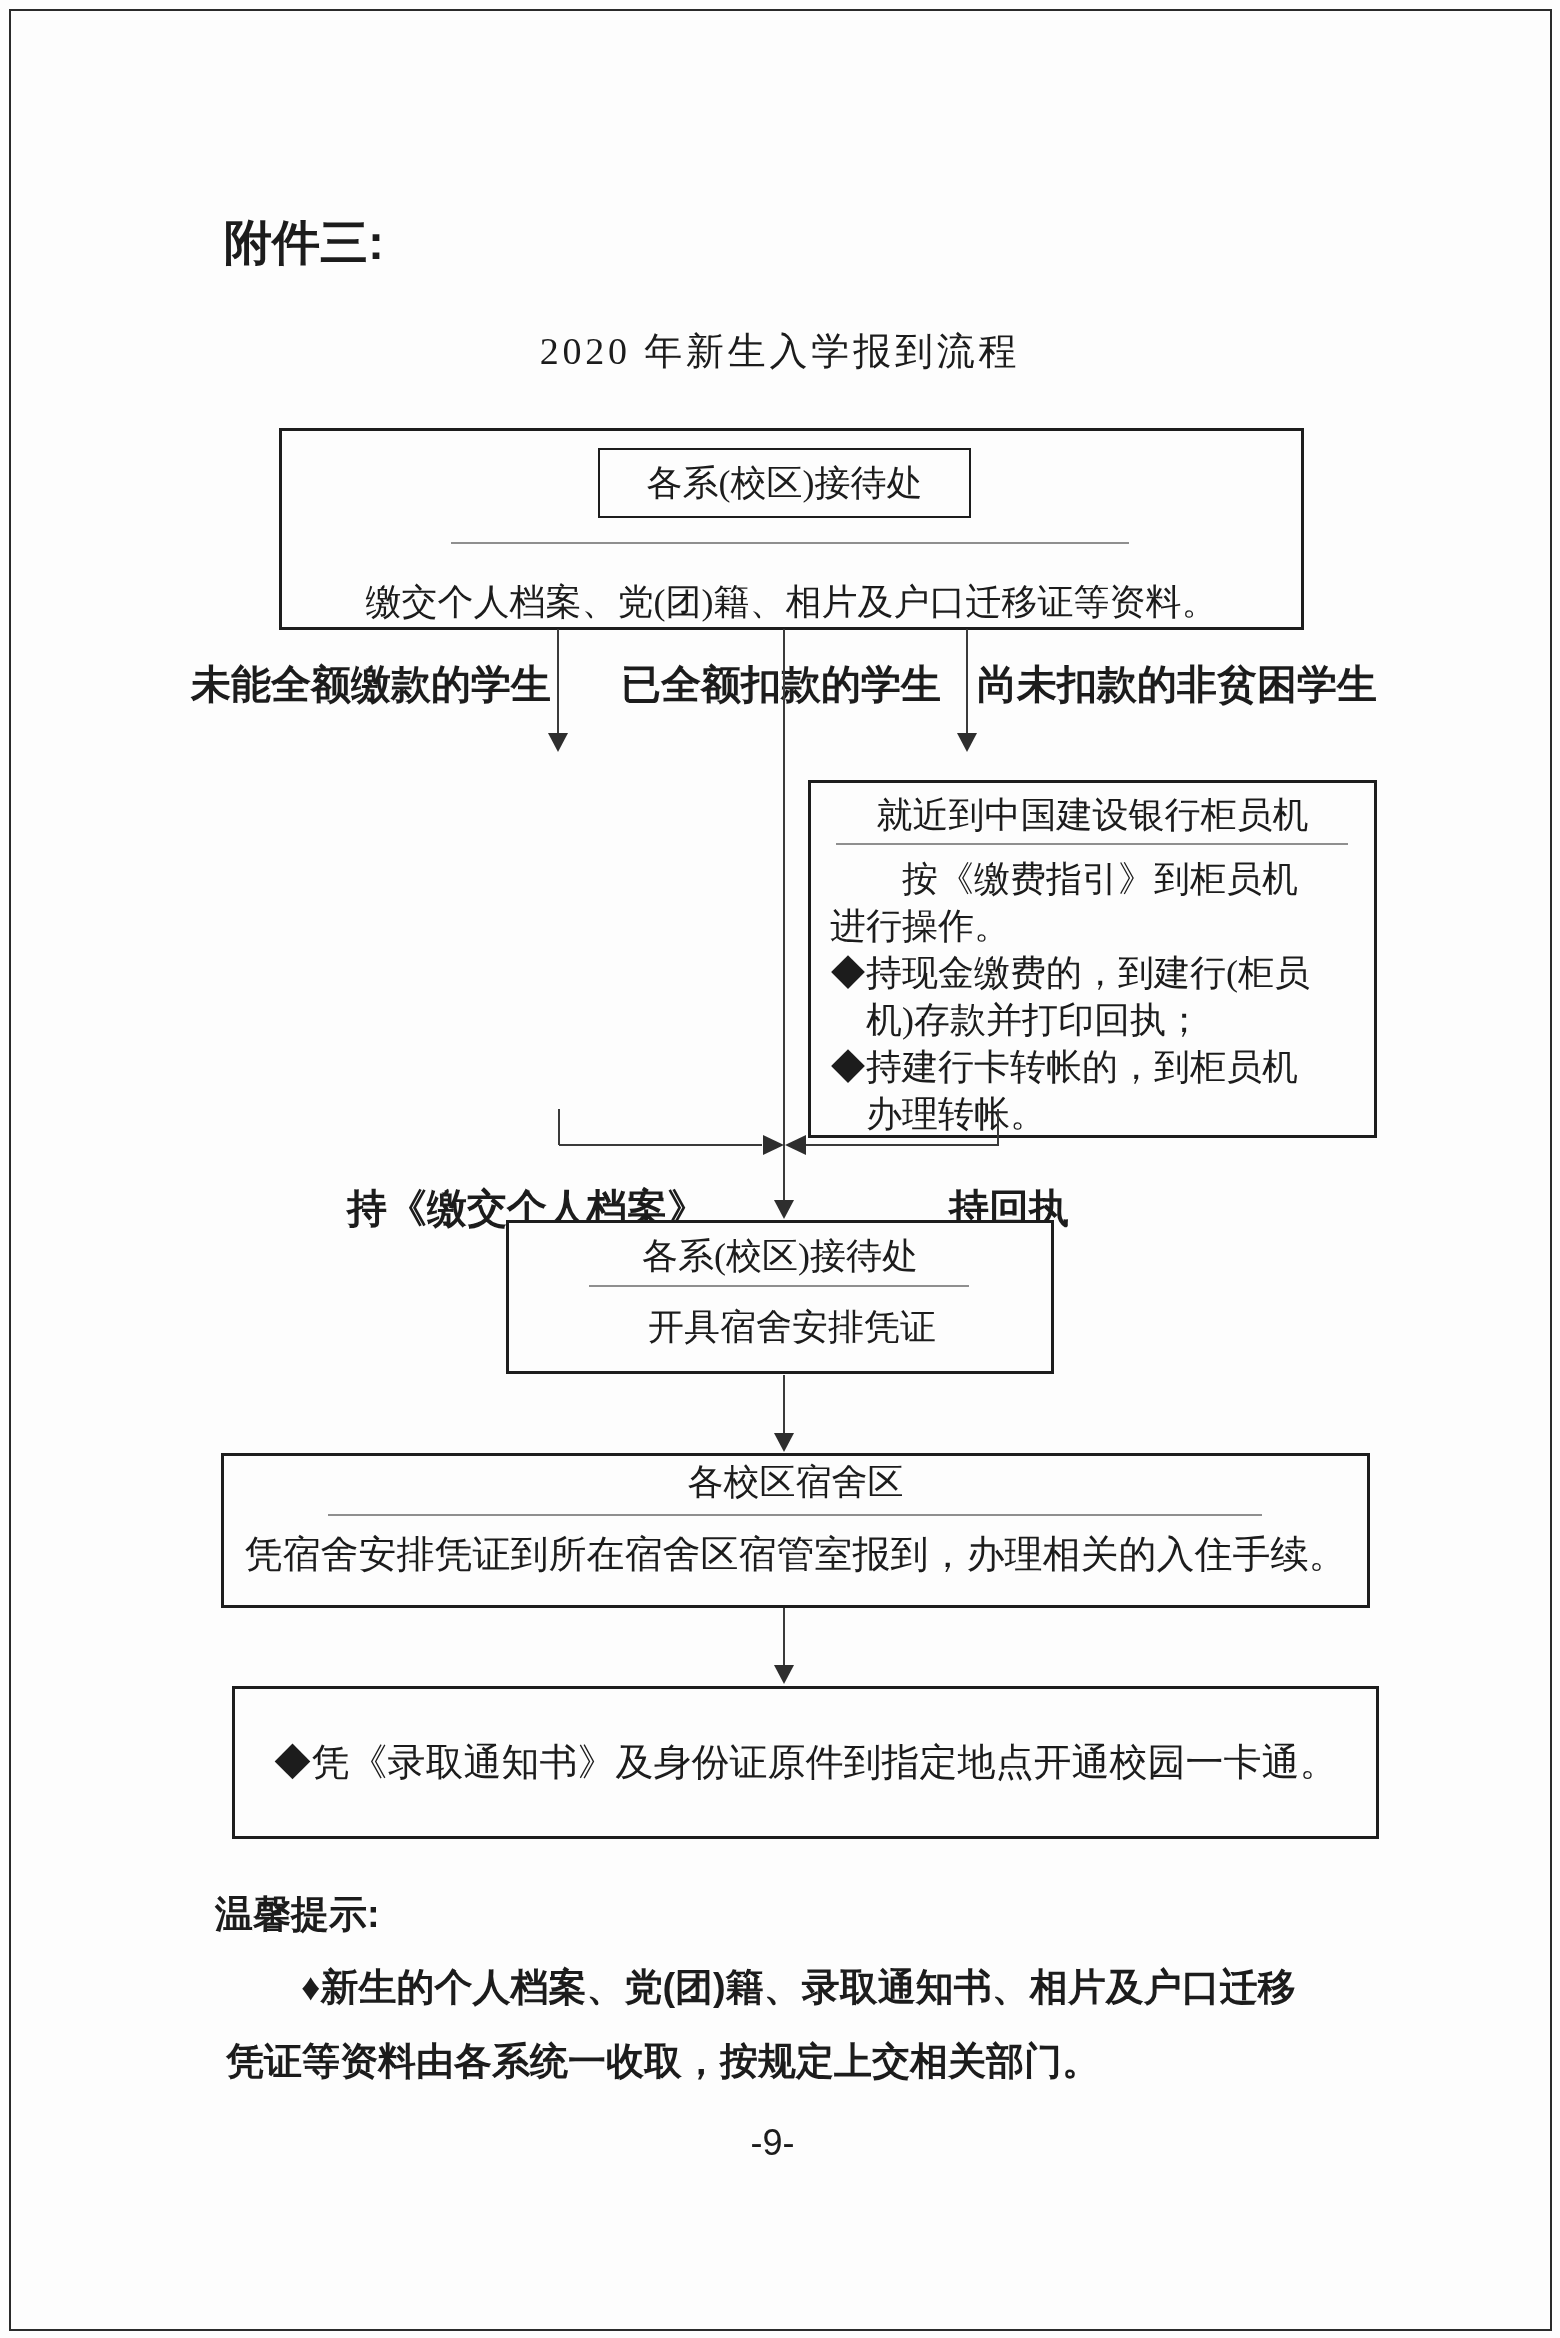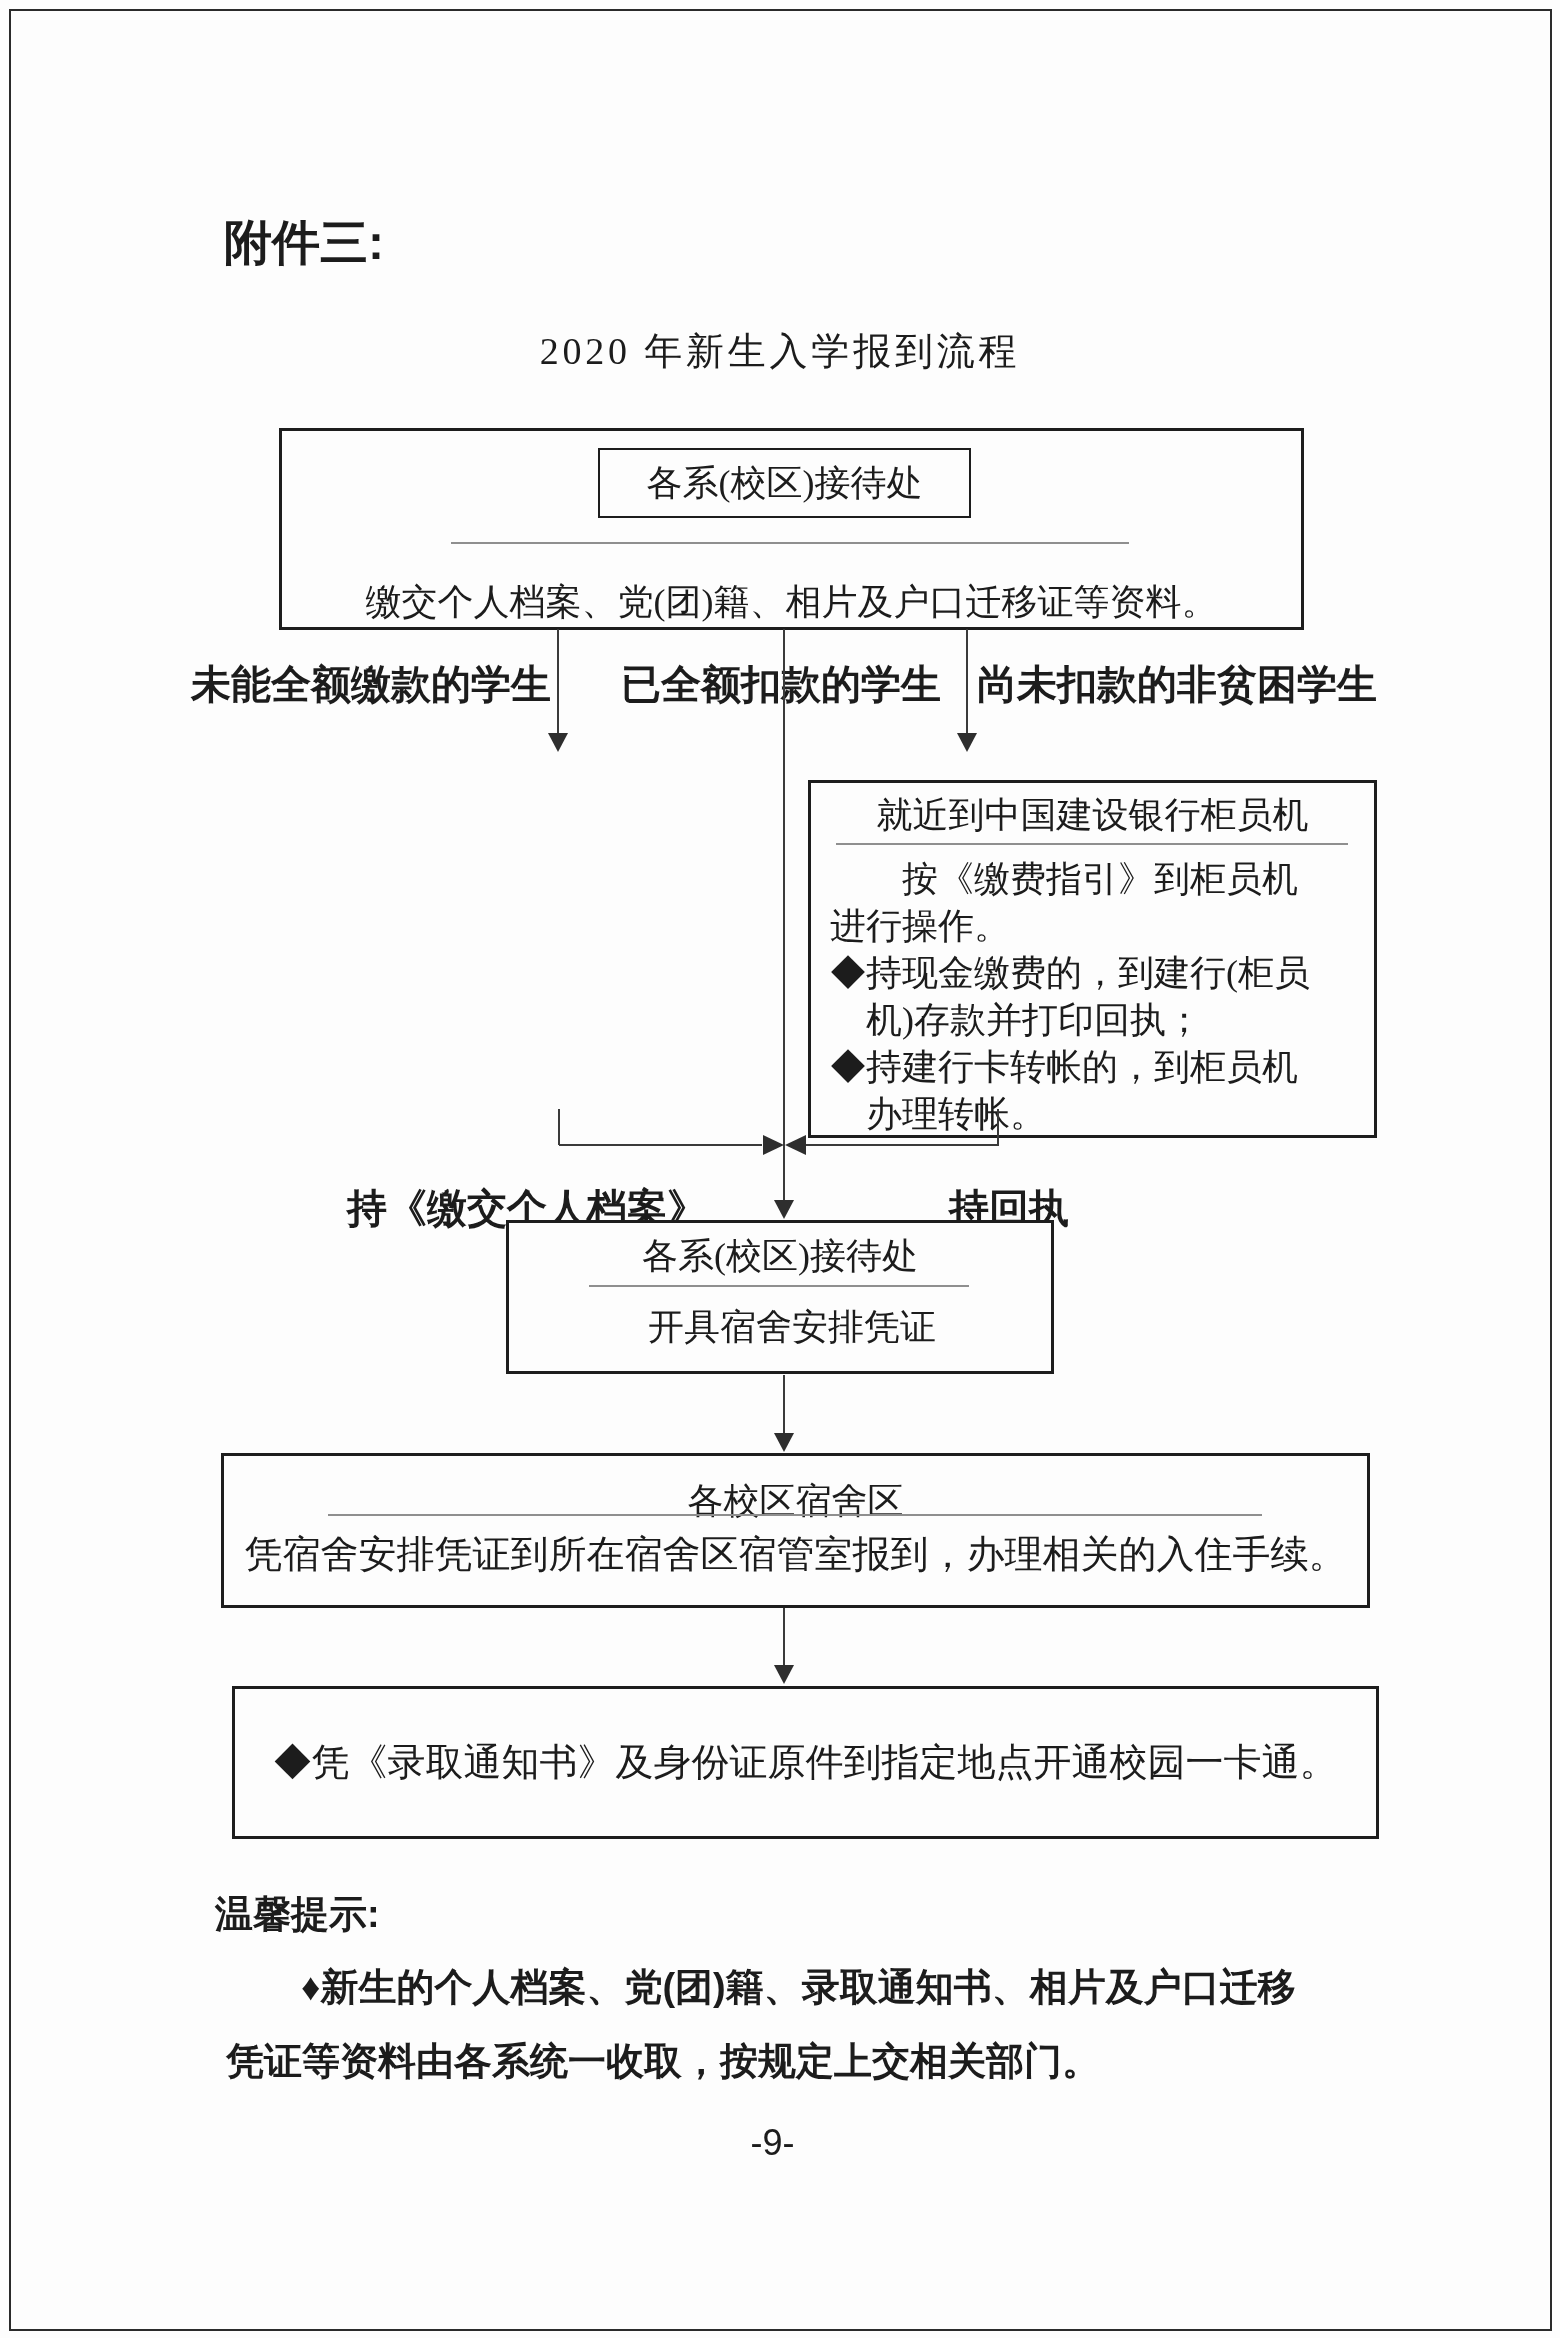--- a/index.html
+++ b/index.html
@@ -82,21 +82,21 @@
   <div class="fbox" style="left:506px;top:1220px;width:548px;height:154px;">
     <div class="boxhdr" style="top:9.4px;">各系(校区)接待处</div>
     <div class="sep" style="left:80px;width:380px;top:62px;"></div>
     <div class="boxhdr bodyline" style="top:81px;padding-left:24px;">开具宿舍安排凭证</div>
   </div>
 
   <div class="vline" style="left:783px;top:1375px;height:60px;"></div>
   <div class="arr-down" style="left:774px;top:1433px;"></div>
 
   <div class="fbox" style="left:221px;top:1453px;width:1149px;height:155px;">
-    <div class="boxhdr" style="top:21px;">各校区宿舍区</div>
+    <div class="boxhdr" style="top:2px;">各校区宿舍区</div>
     <div class="sep" style="left:104px;width:934px;top:58px;"></div>
     <div class="boxhdr" style="top:73px;font-size:38px;">凭宿舍安排凭证到所在宿舍区宿管室报到，办理相关的入住手续。</div>
   </div>
 
   <div class="vline" style="left:783px;top:1608px;height:58px;"></div>
   <div class="arr-down" style="left:774px;top:1665px;"></div>
 
   <div class="fbox" style="left:221px;top:1686px;width:1147px;height:153px;display:flex;align-items:center;justify-content:center;margin-left:11px;">
     <div style="font-size:38px;white-space:nowrap;">◆凭《录取通知书》及身份证原件到指定地点开通校园一卡通。</div>
   </div>

